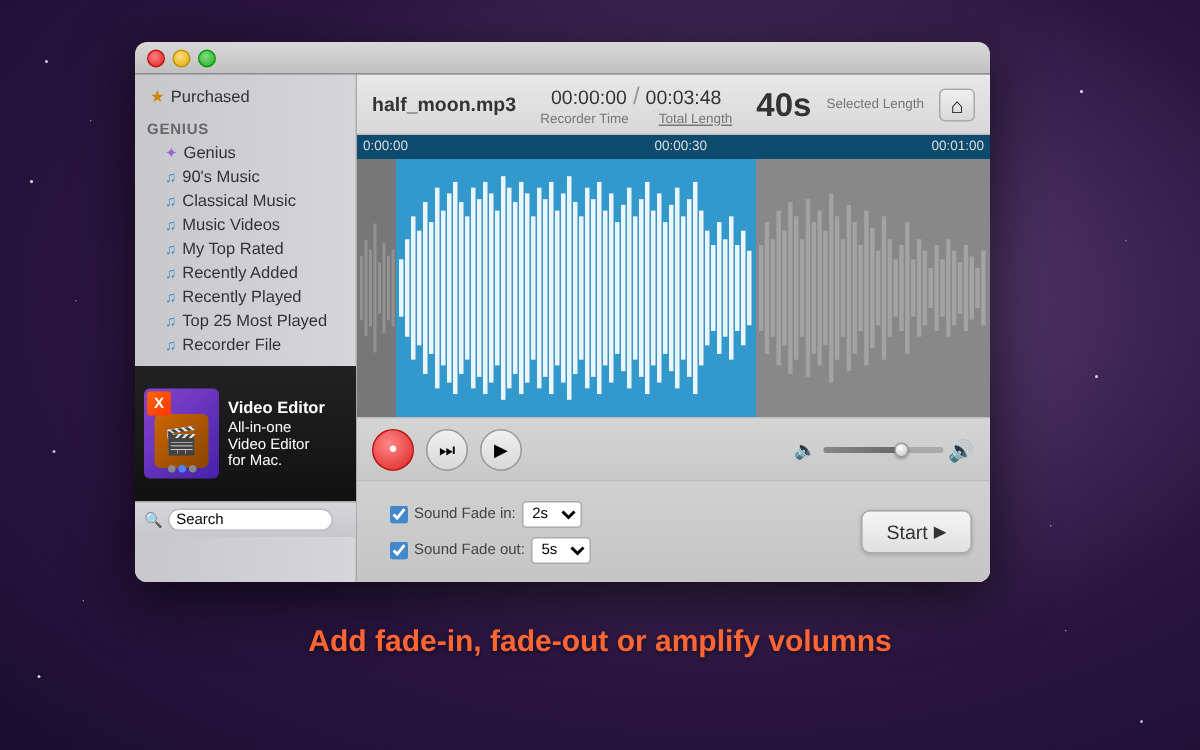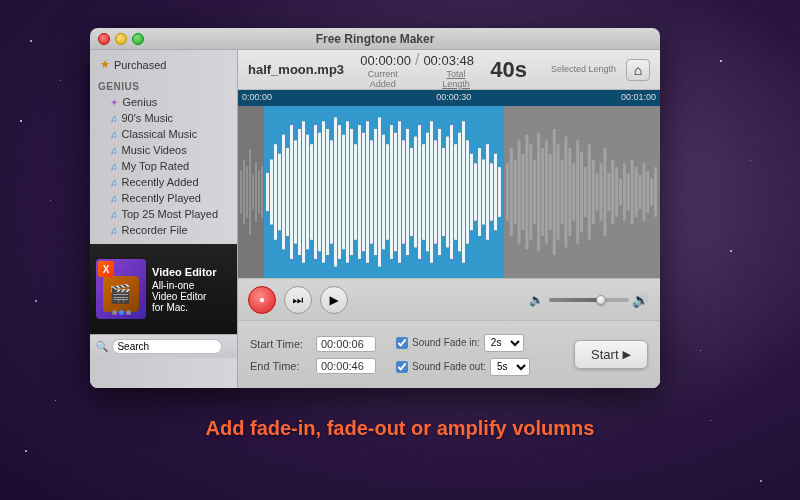--- a/index.html
+++ b/index.html
@@ -448,21 +448,20 @@
 </div>
 
 <div class="window">
 
   <div class="title-bar">
     <div class="traffic-lights">
       <div class="traffic-light tl-close"></div>
       <div class="traffic-light tl-min"></div>
       <div class="traffic-light tl-max"></div>
     </div>
-    <span class="title-text">Free Ringtone Maker</span>
   </div>
 
   <div class="window-body">
 
     <div class="sidebar">
       <div class="sidebar-purchased">
         <span style="font-size:11px;color:#cc8800;">★</span>
         <span>Purchased</span>
       </div>
 
@@ -538,25 +537,25 @@
 
       <div class="top-bar">
         <span class="filename">half_moon.mp3</span>
         <div class="time-info">
           <div style="display:flex;align-items:baseline;justify-content:center;gap:4px;">
             <span style="font-size:13px;color:#333;">00:00:00</span>
             <span style="color:#999;">/</span>
             <span style="font-size:13px;color:#333;">00:03:48</span>
           </div>
           <div style="display:flex;justify-content:center;gap:20px;">
-            <span style="font-size:9px;color:#777;">Current Added</span>
+            <span style="font-size:9px;color:#777;">Recorder Time</span>
             <span style="font-size:9px;color:#777;text-decoration:underline;">Total Length</span>
           </div>
         </div>
-        <div style="display:flex;align-items:center;gap:20px;">
+        <div style="display:flex;align-items:center;gap:6px;">
           <span class="selected-length">40s</span>
           <div style="font-size:9px;color:#777;line-height:1.2;">Selected Length</div>
         </div>
         <div class="home-btn">
           <span>⌂</span>
         </div>
       </div>
 
       <div class="waveform-area">
 
@@ -713,30 +712,20 @@
           <span style="font-size:12px;color:#555;">🔈</span>
           <div class="slider-track">
             <div class="slider-fill"></div>
             <div class="slider-thumb"></div>
           </div>
           <span style="font-size:14px;color:#555;">🔊</span>
         </div>
       </div>
 
       <div class="bottom-area">
-        <div class="time-fields">
-          <div class="time-row">
-            <span class="time-label-text">Start Time:</span>
-            <input type="text" class="time-input" value="00:00:06" style="">
-          </div>
-          <div class="time-row">
-            <span class="time-label-text">End Time:</span>
-            <input type="text" class="time-input" value="00:00:46" style="">
-          </div>
-        </div>
 
         <div class="fade-options">
           <div class="fade-row">
             <input type="checkbox" class="fade-checkbox" checked="" style="">
             <span class="fade-label">Sound Fade in:</span>
             <select class="fade-select">
               <option>2s</option>
               <option>1s</option>
               <option>3s</option>
               <option>5s</option>

